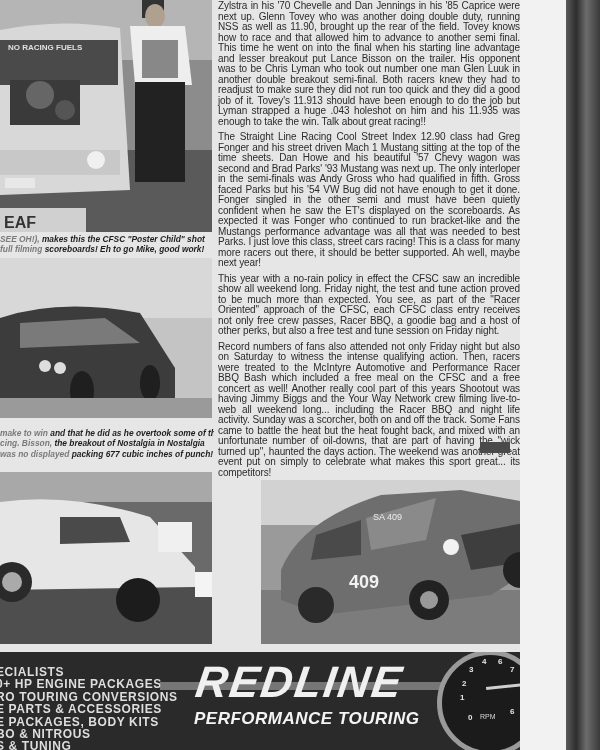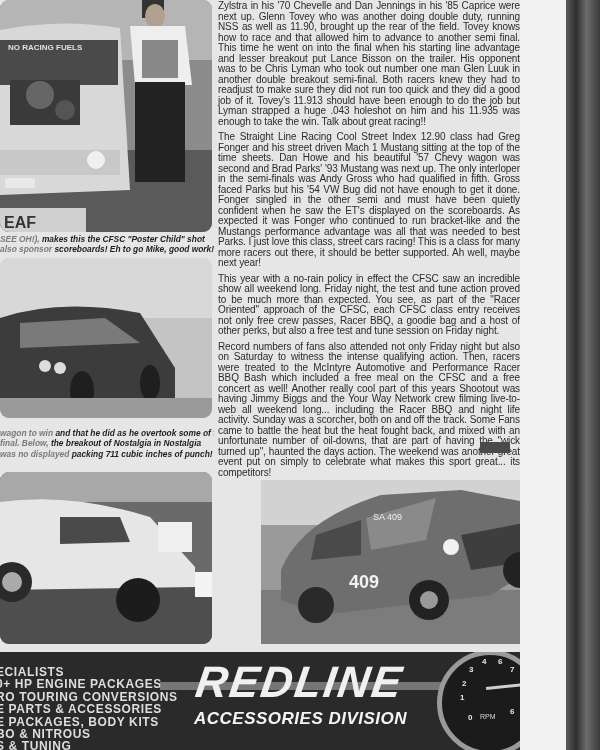--- a/index.html
+++ b/index.html
@@ -1,18 +1,18 @@
 <!DOCTYPE html>
 <html><head>
 <meta charset="utf-8">
 <style>
   html, body { margin:0; padding:0; }
   body { width:600px; height:750px; overflow:hidden; background:#e6e6e6; position:relative; font-family:"Liberation Sans", sans-serif; }
   .page { position:absolute; left:0; top:0; width:600px; height:750px; }
-  .photo { position:absolute; overflow:hidden;border-radius:9px; }
+  .photo { position:absolute; overflow:hidden; }
   .photo svg { display:block; width:100%; height:100%; }
   .col-text { position:absolute; left:218px; width:302px; color:#2b2b2b; font-size:10px; line-height:10.5px; text-align:justify; letter-spacing:-0.1px; }
   .col-text p { margin:0 0 5px 0; }
   .caption { position:absolute; font-style:italic; font-weight:bold; font-size:8.4px; line-height:10.4px; color:#1e1e1e; white-space:nowrap; overflow:hidden; }
   .caption .lt { color:#7a7a7a; }
   .right-strip { position:absolute; left:520px; top:0; width:80px; height:750px; background:#f2f2f2; }
   .gutter { position:absolute; left:566px; top:0; width:34px; height:750px; background:linear-gradient(90deg,#5a5a5a,#2e2e2e 30%,#6c6c6c 60%,#3a3a3a); }
   .ad { position:absolute; left:0; top:652px; width:520px; height:98px; background:#2a2a2a; overflow:hidden; }
   .ad-list { position:absolute; left:-4px; top:14px; color:#dedede; font-weight:bold; font-size:12px; line-height:12.4px; font-variant:small-caps; letter-spacing:0.6px; }
   .ad-list div { white-space:nowrap; }
@@ -47,40 +47,40 @@
       <ellipse cx="155" cy="16" rx="10" ry="12" fill="#b0a090"></ellipse>
       <path d="M130 26 L185 26 L192 85 L135 85 Z" fill="#eeeeee"></path>
       <rect x="142" y="40" width="36" height="38" fill="#888"></rect>
       <rect x="135" y="82" width="50" height="100" fill="#222"></rect>
       <rect x="0" y="208" width="86" height="24" fill="#d0d0d0"></rect>
       <text x="4" y="228" font-size="16" font-weight="bold" fill="#333" font-family="Liberation Sans, sans-serif">EAF</text>
     </svg>
   </div>
   <div class="caption" style="left:0;top:234px;width:214px;">
     <div><span class="lt">SEE OH!), </span><span>makes this the CFSC "Poster Child" shot</span></div>
-    <div><span class="lt">also sponsor </span><span>scoreboards! Eh to go Mike, good work!</span></div>
+    <div><span class="lt">full filming </span><span>scoreboards! Eh to go Mike, good work!</span></div>
   </div>
 
   <div class="photo" style="left:0;top:258px;width:212px;height:160px;">
     <svg viewBox="0 0 212 160" preserveAspectRatio="none">
       <rect width="212" height="160" fill="#c4c4c4"></rect>
       <rect x="0" y="0" width="212" height="60" fill="#d8d8d8"></rect>
       <path d="M0 60 Q60 40 140 55 L175 110 L175 140 L0 150 Z" fill="#3c3c3c"></path>
       <path d="M20 65 L105 60 L140 85 L20 90 Z" fill="#7a7a7a"></path>
       <circle cx="45" cy="108" r="6" fill="#ddd"></circle>
       <circle cx="60" cy="110" r="6" fill="#ddd"></circle>
       <ellipse cx="82" cy="133" rx="12" ry="20" fill="#1f1f1f"></ellipse>
       <ellipse cx="150" cy="125" rx="10" ry="18" fill="#1f1f1f"></ellipse>
       <rect x="0" y="140" width="212" height="20" fill="#9a9a9a"></rect>
     </svg>
   </div>
   <div class="caption" style="left:0;top:428px;width:214px;">
-    <div><span class="lt">wagon to win </span><span>and that he did as he overtook some of the</span></div>
-    <div><span class="lt">final. Below, </span><span>the breakout of Nostalgia in Nostalgia</span></div>
-    <div><span class="lt">was no displayed </span><span>packing 711 cubic inches of punch!</span></div>
+    <div><span class="lt">make to win </span><span>and that he did as he overtook some of the</span></div>
+    <div><span class="lt">cing. Bisson, </span><span>the breakout of Nostalgia in Nostalgia</span></div>
+    <div><span class="lt">was no displayed </span><span>packing 677 cubic inches of punch!</span></div>
   </div>
 
   <div class="photo" style="left:0;top:472px;width:212px;height:172px;">
     <svg viewBox="0 0 212 172" preserveAspectRatio="none">
       <rect width="212" height="172" fill="#6a6a6a"></rect>
       <rect x="0" y="0" width="212" height="30" fill="#a8a8a8"></rect>
       <rect x="0" y="110" width="212" height="62" fill="#4e4e4e"></rect>
       <path d="M0 30 Q70 20 150 45 L195 95 L195 115 L0 118 Z" fill="#e6e6e6"></path>
       <path d="M60 45 L120 45 L130 70 L60 72 Z" fill="#4a4a4a"></path>
       <circle cx="12" cy="110" r="20" fill="#2a2a2a"></circle>
@@ -125,21 +125,21 @@
       <div>ECIALISTS</div>
       <div>0+ HP ENGINE PACKAGES</div>
       <div>RO TOURING CONVERSIONS</div>
       <div>E PARTS &amp; ACCESSORIES</div>
       <div>E PACKAGES, BODY KITS</div>
       <div>BO &amp; NITROUS</div>
       <div>S &amp; TUNING</div>
     </div>
     <div class="stripe"></div>
     <div class="redline">REDLINE</div>
-    <div class="perf">ACCESSORIES DIVISION</div>
+    <div class="perf">PERFORMANCE TOURING</div>
     <div class="gauge">
       <span class="gauge-num" style="left:26px;top:58px;">0</span>
       <span class="gauge-num" style="left:18px;top:38px;">1</span>
       <span class="gauge-num" style="left:20px;top:24px;">2</span>
       <span class="gauge-num" style="left:27px;top:10px;">3</span>
       <span class="gauge-num" style="left:40px;top:2px;">4</span>
       <span class="gauge-num" style="left:56px;top:2px;">6</span>
       <span class="gauge-num" style="left:68px;top:10px;">7</span>
       <span class="gauge-num" style="left:68px;top:52px;">6</span>
       <span class="rpm">RPM</span>

